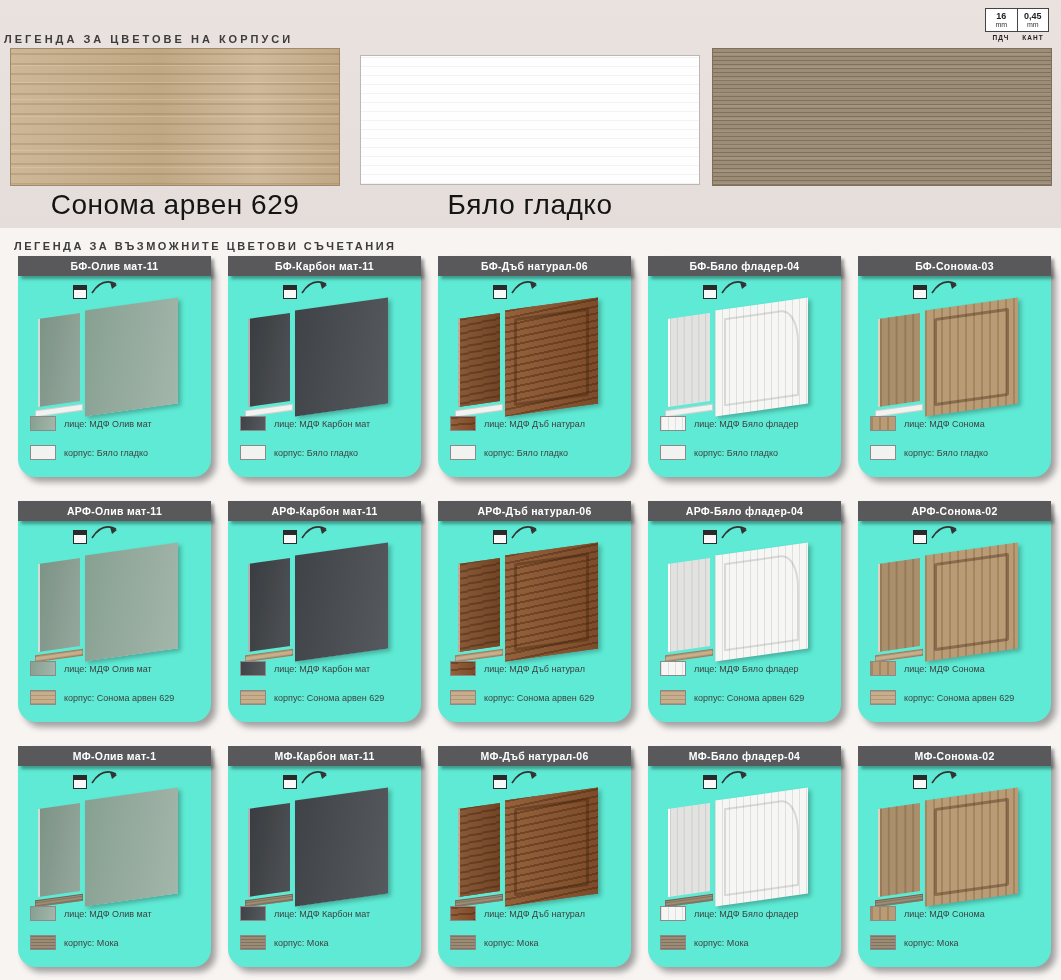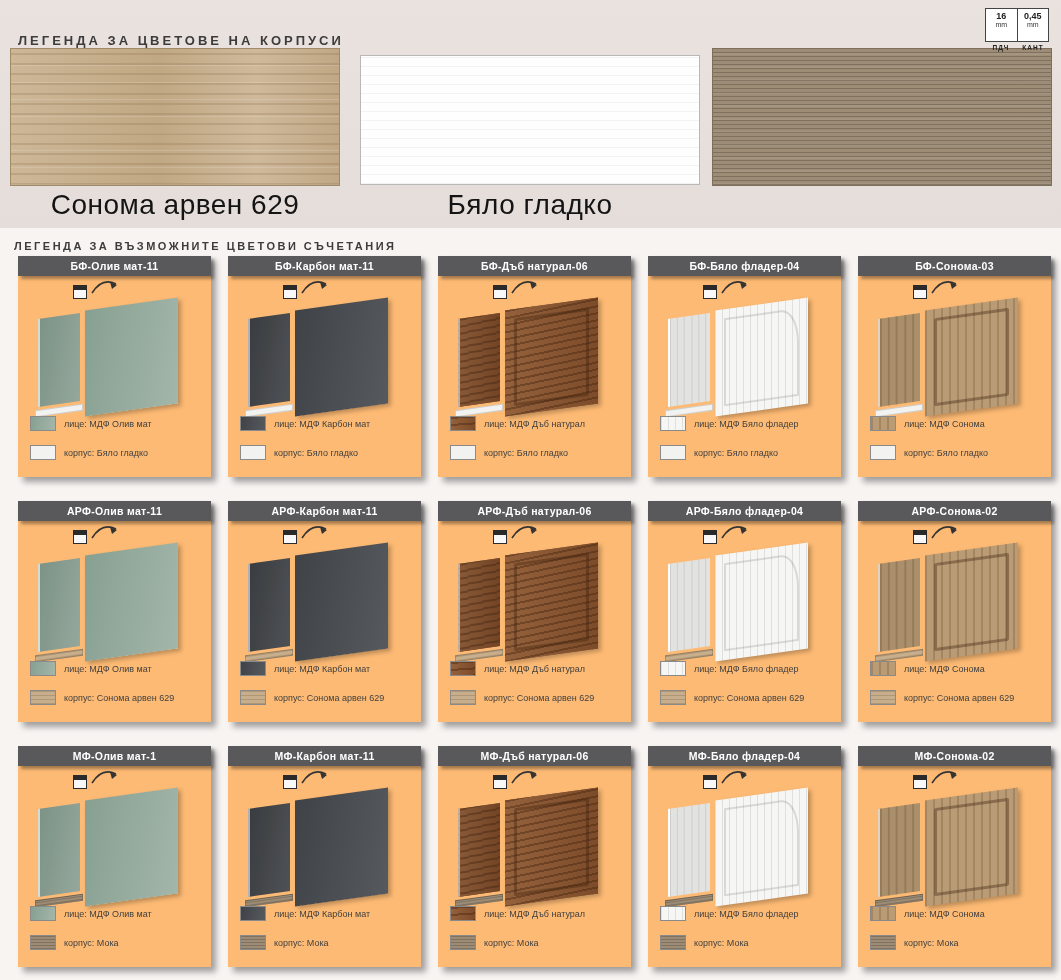--- a/index.html
+++ b/index.html
@@ -7,50 +7,50 @@
   body {
     position:relative;
     background:#f7f4f2;
     font-family:"Liberation Sans", sans-serif;
     overflow:hidden;
   }
 
   
   .top-band { position:absolute; top:0; left:0; width:1061px; height:228px;
     background:linear-gradient(#eae2df,#e5ddda); }
-  .top-title { position:absolute; top:33px; left:18px; font-size:13px; font-weight:bold;
+  .top-title { position:absolute; top:33px; left:4px; font-size:11px; font-weight:bold;
     letter-spacing:3px; color:#3c3c3c; }
 
   .swatch { position:absolute; }
   .swatch-1 { left:10px;  top:48px; width:330px; height:138px; }
   .swatch-2 { left:360px; top:55px; width:340px; height:130px; }
   .swatch-3 { left:712px; top:48px; width:340px; height:138px; }
   .swatch-label { position:absolute; top:189px; text-align:center; font-size:28px;
     font-weight:normal; color:#141414; letter-spacing:0.5px; }
   .label-1 { left:10px;  width:330px; }
   .label-2 { left:360px; width:340px; }
   .label-3 { left:712px; width:340px; }
 
   
   .measure { position:absolute; top:8px; right:12px; width:64px; }
   .m-box { display:flex; border:1px solid #444; background:#fff; }
-  .m-cell { flex:1; text-align:center; padding:2px 1px 13px; }
+  .m-cell { flex:1; text-align:center; padding:2px 1px 3px; }
   .m-cell + .m-cell { border-left:1px solid #444; }
   .m-val { display:block; font-size:9px; font-weight:bold; color:#222; }
   .m-unit { display:block; font-size:7px; color:#333; }
   .m-labels { display:flex; margin-top:2px; }
   .m-labels span { flex:1; text-align:center; font-size:6.5px; letter-spacing:1px; color:#222; font-weight:bold; }
 
   
   .combos-title { position:absolute; top:240px; left:14px; font-size:11px; font-weight:bold;
     letter-spacing:2.5px; color:#3c3c3c; }
   .grid { position:absolute; top:256px; left:18px; width:1030px; display:grid;
     grid-template-columns:repeat(5,193px); column-gap:17px; row-gap:24px; }
 
-  .card { width:193px; height:221px; background:#fdba74; box-shadow:5px 5px 6px rgba(0,0,0,0.35); }
+  .card { width:193px; height:221px; background:#5eead4; box-shadow:5px 5px 6px rgba(0,0,0,0.35);border-radius:18px; }
   .card-header { height:20px; background:#59595b; color:#fff; font-size:10.5px; font-weight:bold;
     text-align:center; line-height:20px; letter-spacing:0.3px;
     box-shadow:3px 3px 3px rgba(0,0,0,0.35); position:relative; z-index:2; }
   .card-body { position:relative; height:201px;padding-left:8px; }
 
   .illus { position:absolute; top:0; left:0; right:0; height:135px; }
   .hinge { position:absolute; left:55px; top:9px; width:14px; height:14px;
     background:linear-gradient(#2a2a2a 0 4px, #f8f8f8 4px); border:1px solid #2a2a2a; }
   .arrow { position:absolute; left:70px; top:0; width:34px; height:22px; }
   .panel-left { position:absolute; left:20px; top:40px; width:42px; height:88px;

